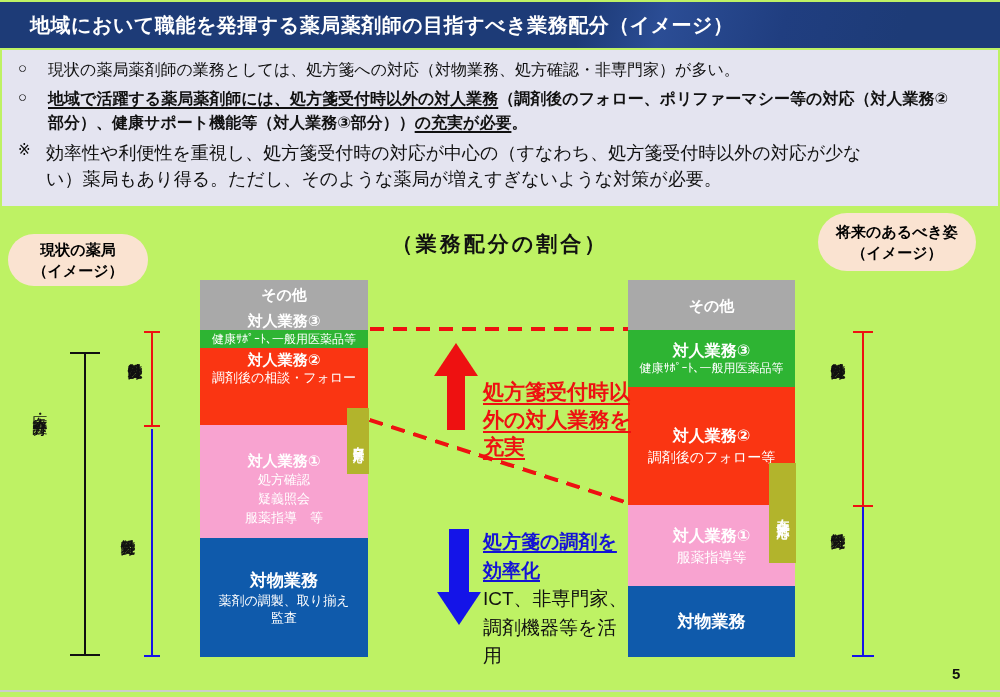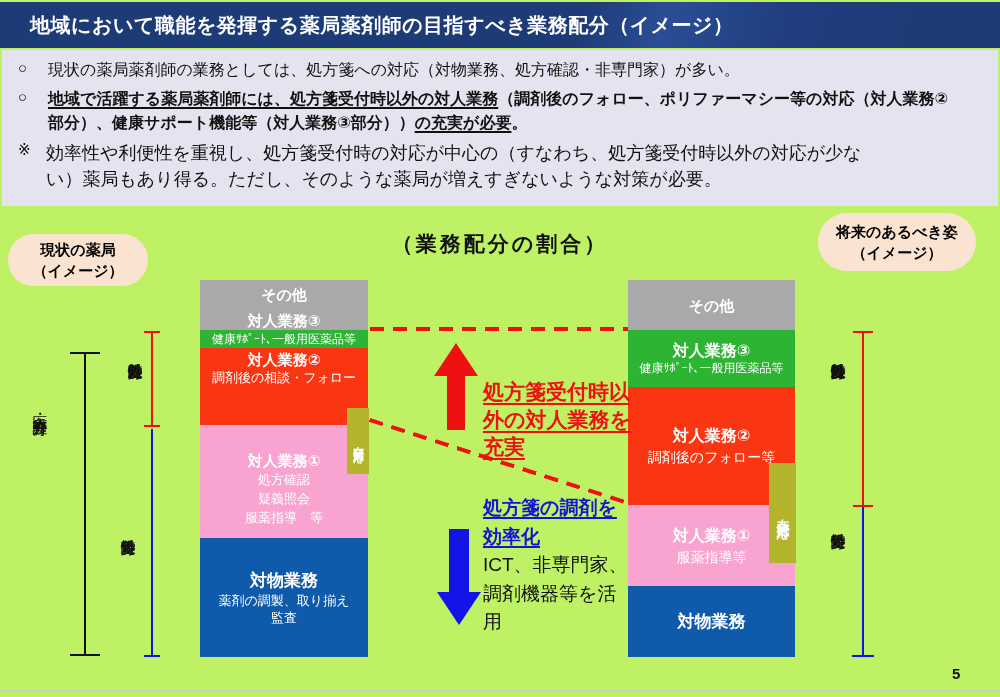--- a/index.html
+++ b/index.html
@@ -175,21 +175,21 @@
   <div class="increase-note" style="left:483px;top:351px;width:180px;">
     <div>処方箋受付時以</div>
     <div>外の対人業務を</div>
     <div>充実</div>
   </div>
 
   <div class="arrow-down-blue" style="left:437px;top:529px;">
     <div class="shaft"></div>
     <div class="head"></div>
   </div>
-  <div class="efficiency-note" style="left:483px;top:494px;width:190px;">
+  <div class="efficiency-note" style="left:483px;top:528px;width:190px;">
     <div class="bl">処方箋の調剤を</div>
     <div class="bl">効率化</div>
     <div class="bk">ICT、非専門家、</div>
     <div class="bk">調剤機器等を活</div>
     <div class="bk">用</div>
   </div>
 
   <div class="pageno" style="left:952px;top:665px;">5</div>
   <div class="bottom-rule"></div>
 

